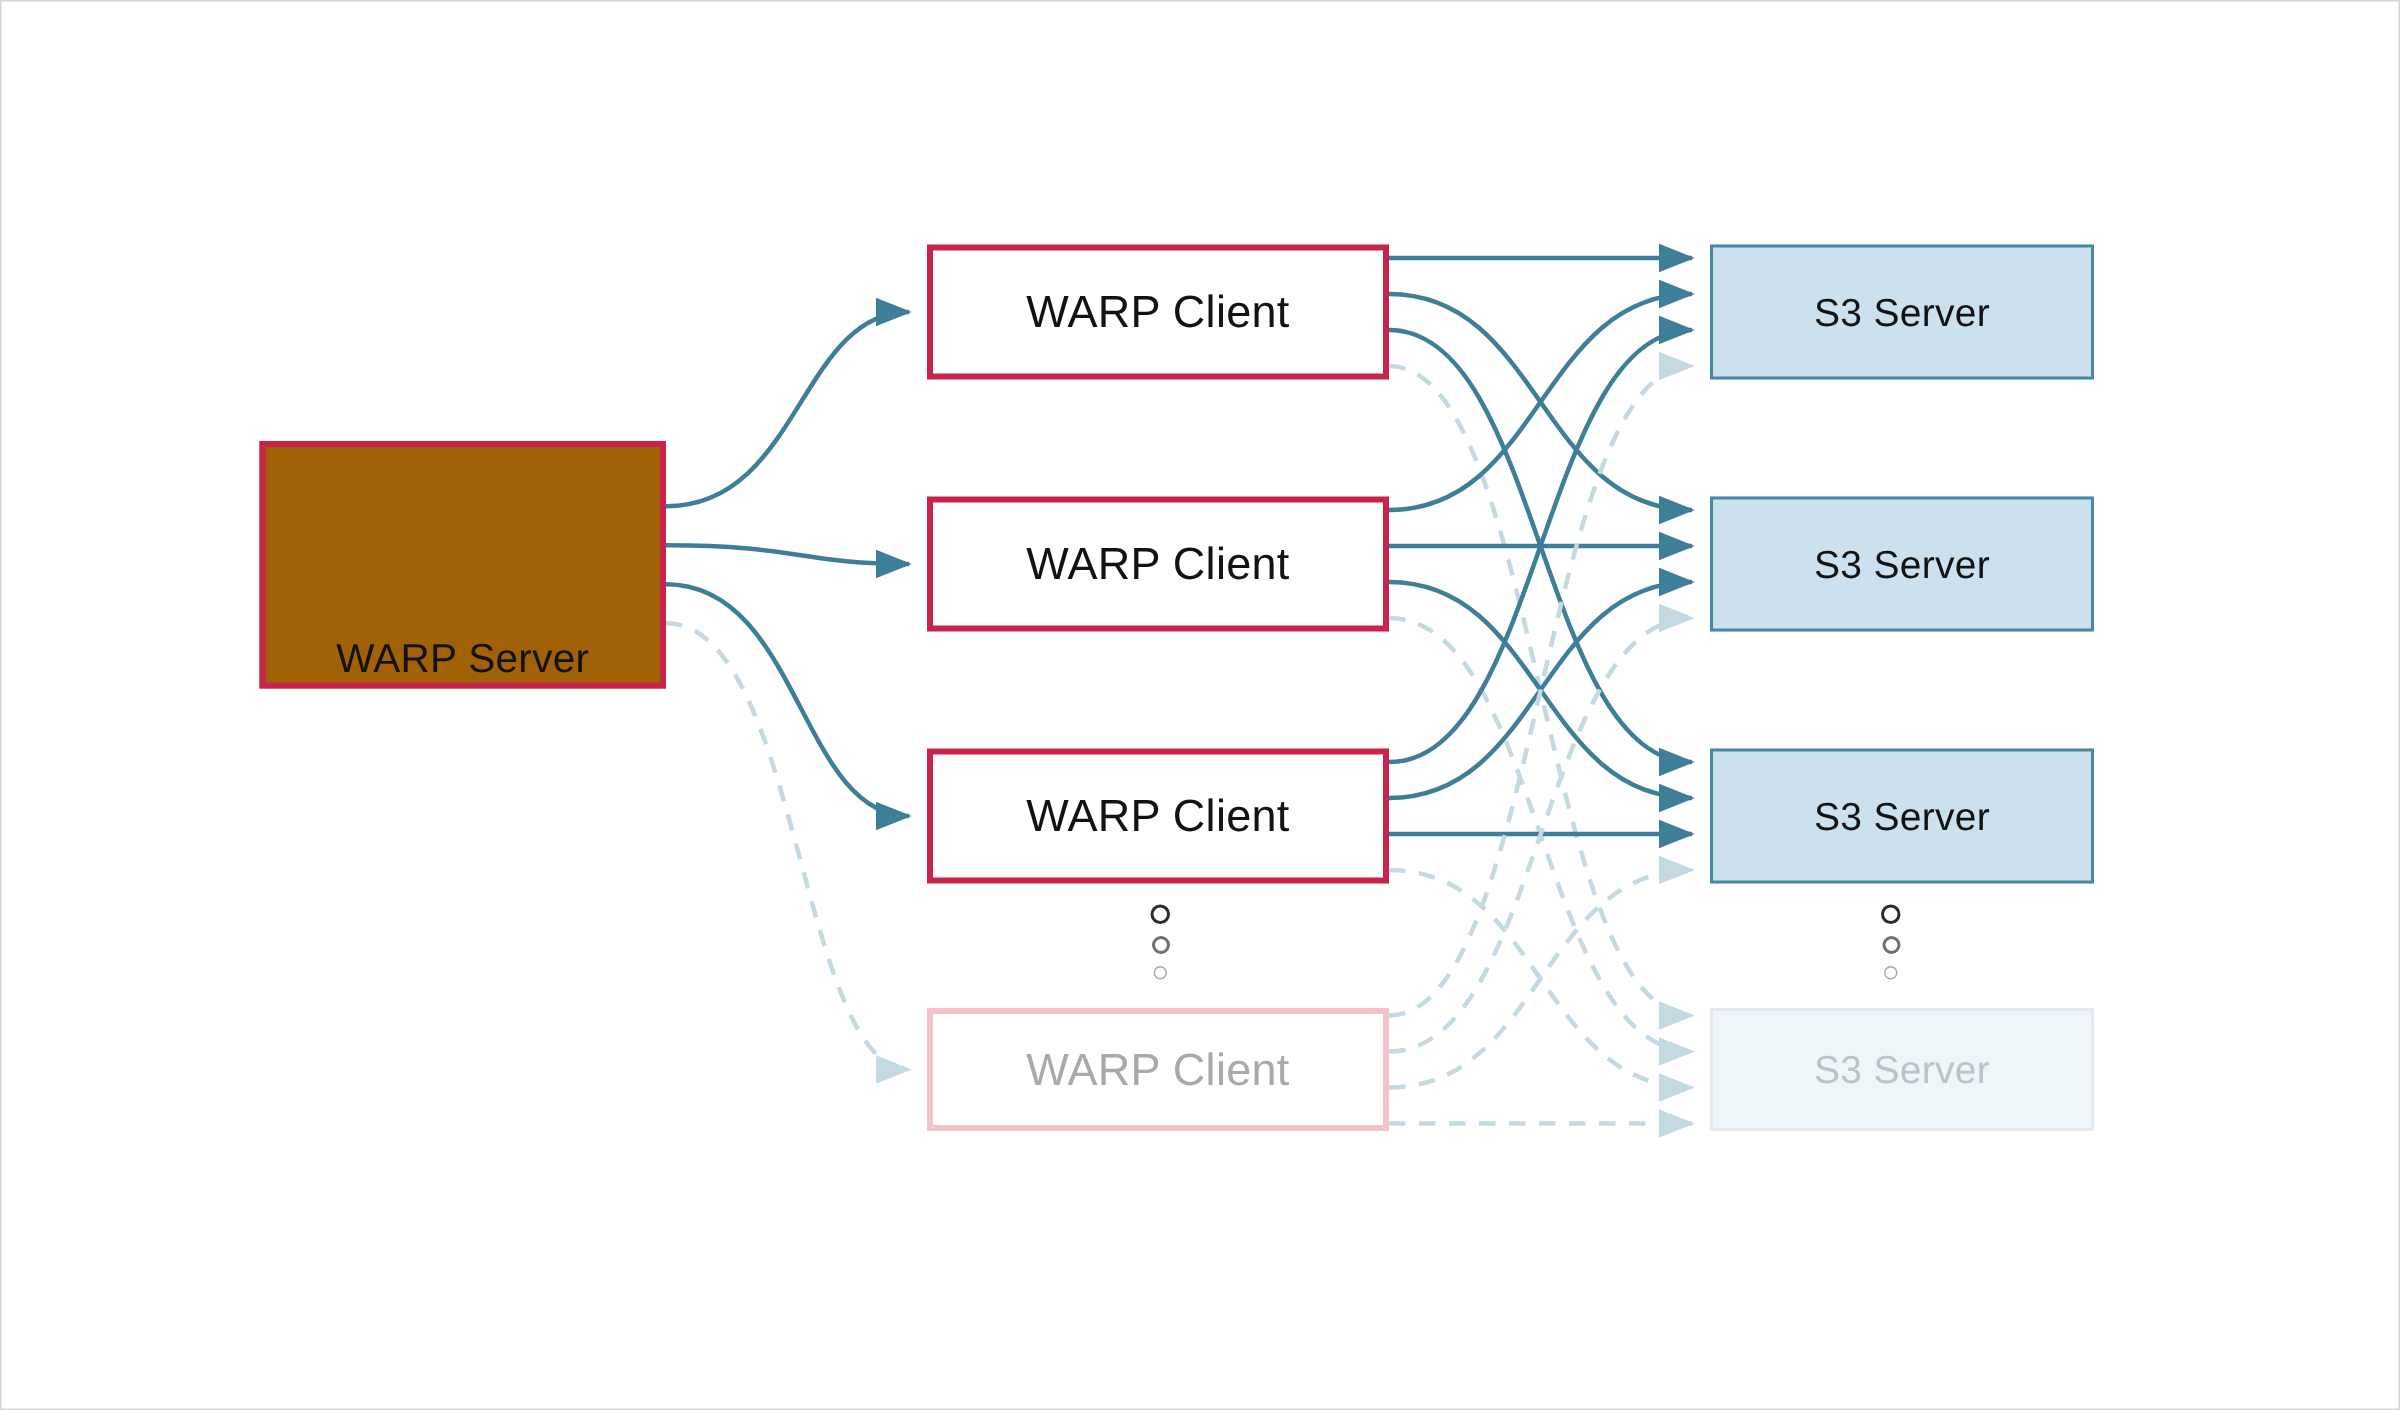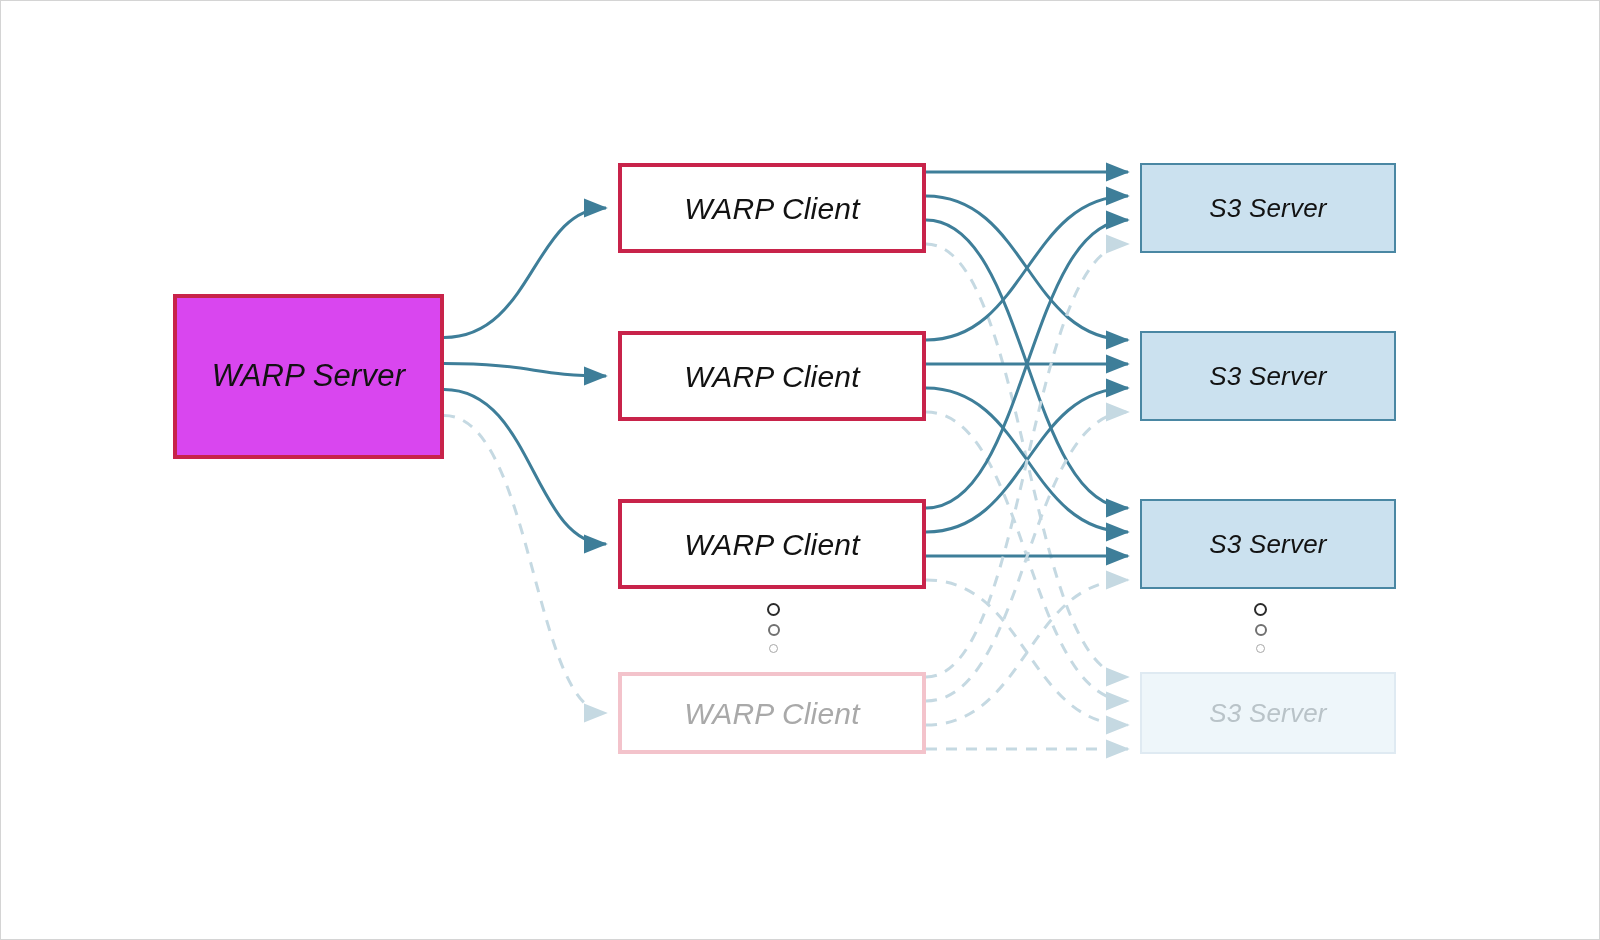--- a/index.html
+++ b/index.html
@@ -29,28 +29,28 @@
     pointer-events: none;
   }
   .node {
     position: absolute;
     box-sizing: border-box;
     display: flex;
     align-items: center;
     justify-content: center;
     text-align: center;
     line-height: 1.1;
-    font-style: italic;
   }
   .node-warp-server {
     border: 4px solid #c8234a;
-    background: #d946ef;
+    background: #a16207;
     color: #121212;
-    font-size: 31px;
+    font-size: 27px;
     letter-spacing: 0.2px;
+    align-items: flex-end;
   }
   .node-warp-client {
     border: 4px solid #c8234a;
     background: #ffffff;
     color: #121212;
     font-size: 30px;
     letter-spacing: 0.2px;
   }
   .node-warp-client-faded {
     border: 4px solid #f3c3cb;

